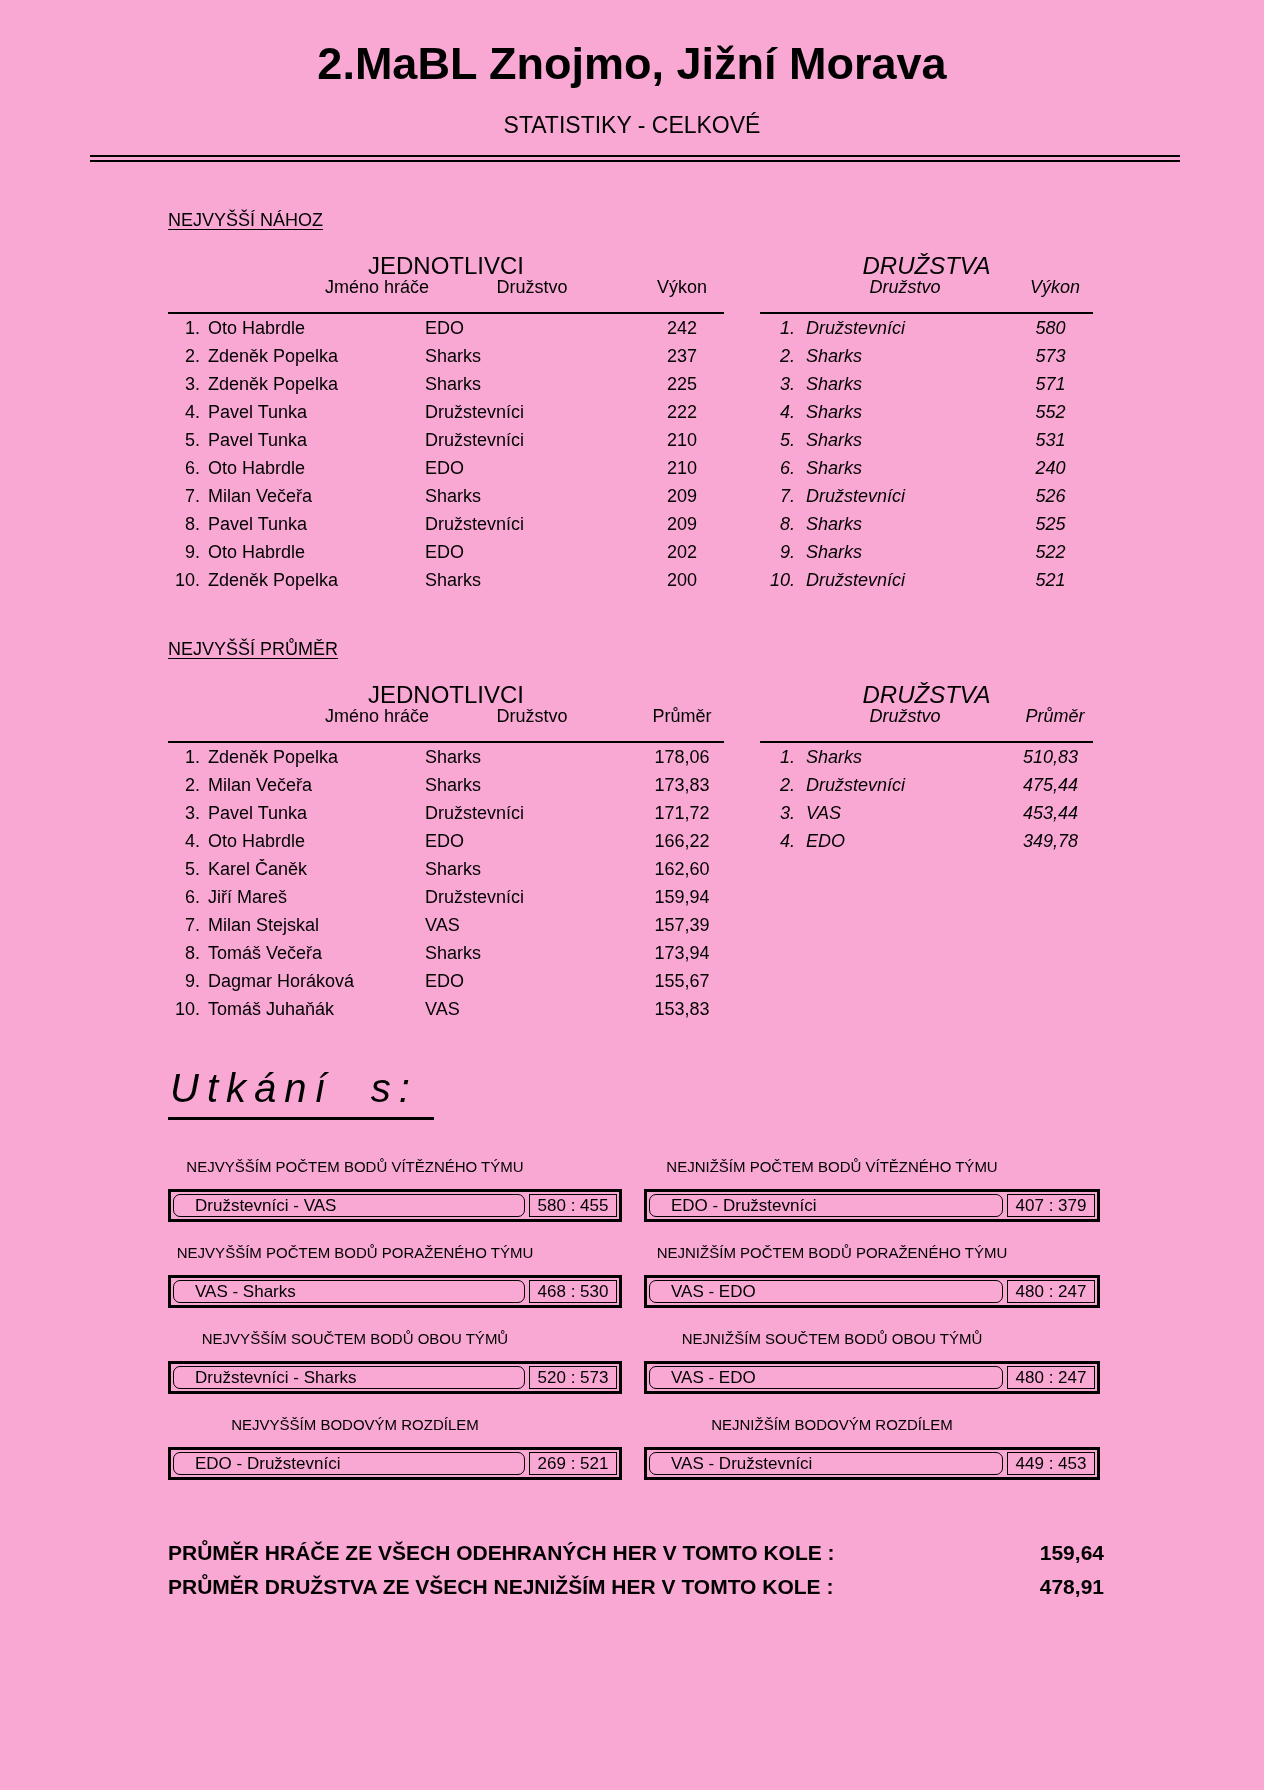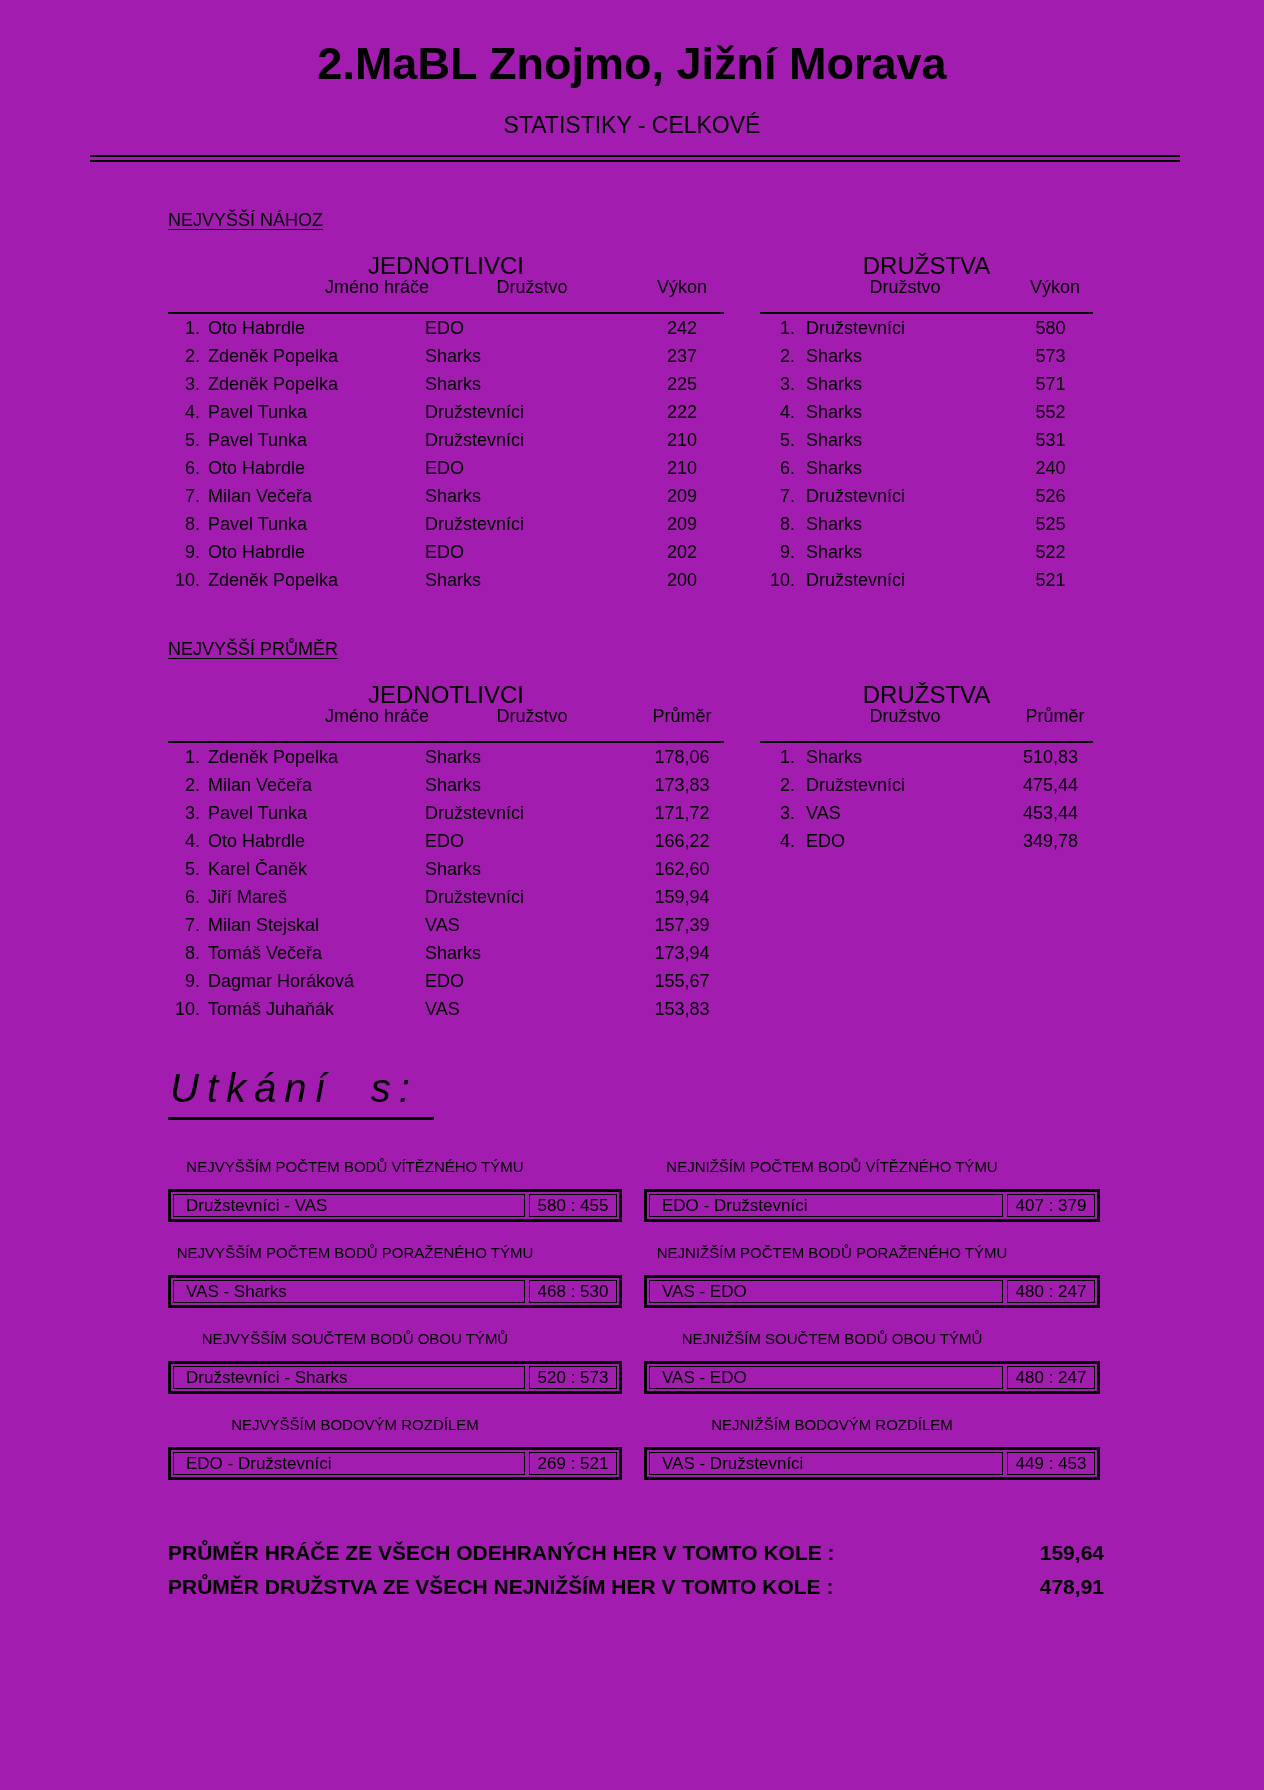--- a/index.html
+++ b/index.html
@@ -1,20 +1,20 @@
 <!DOCTYPE html>
 <html><head>
 <meta charset="utf-8">
 <style>
   html,body { margin:0; padding:0; background:#e8e8e8; }
   .page {
     position:relative;
     width:1264px; height:1790px;
     margin:0 auto;
-    background:#a21caf;
+    background:#f9a8d4;
     color:#000;
     font-family:"Liberation Sans", sans-serif;
     overflow:hidden;
   }
   .title {
     margin:38px 0 0 0;
     text-align:center;
     font-size:45px; line-height:52px;
     font-weight:bold;
   }
@@ -32,21 +32,21 @@
   .sec { margin-left:168px; }
   .sec1 { margin-top:47px; }
   .sec2 { margin-top:44px; }
   .sec-heading {
     font-size:18px; line-height:22px;
     text-decoration:underline;
     text-underline-offset:3px;
   }
   .tables { display:flex; margin-top:24px; align-items:flex-start; }
   .tbl-ind { width:556px; }
-  .tbl-teams { width:333px; margin-left:36px; }
+  .tbl-teams { width:333px; margin-left:36px;font-style:italic; }
   .tbl-title { text-align:center; font-size:24px; line-height:22px; }
   .tbl-header {
     position:relative; height:20px; margin-top:15px;
     border-bottom:2px solid #000; font-size:18px;
   }
   .tbl-header span {
     position:absolute; bottom:14px;
     transform:translateX(-50%);
     white-space:nowrap;
   }
@@ -99,21 +99,21 @@
     height:33px;
     box-sizing:border-box;
   }
   .cell {
     border:1px solid #000;
     box-sizing:border-box;
     display:flex; align-items:center;
     font-size:17px;
     overflow:hidden;
   }
-  .cell.match { flex:1; margin-right:4px; padding-left:12px; white-space:nowrap; }
+  .cell.match { flex:1; margin-right:4px; padding-left:21px; white-space:nowrap;border-radius:7px; }
   .cell.score { width:88px; justify-content:center; white-space:nowrap; }
 
   .footer {
     margin:56px 0 0 168px;
     width:936px;
     font-weight:bold;
     font-size:21px;
   }
   .footer-line { display:flex; justify-content:space-between; line-height:34px; }
   .f-label, .f-value { white-space:nowrap; }

